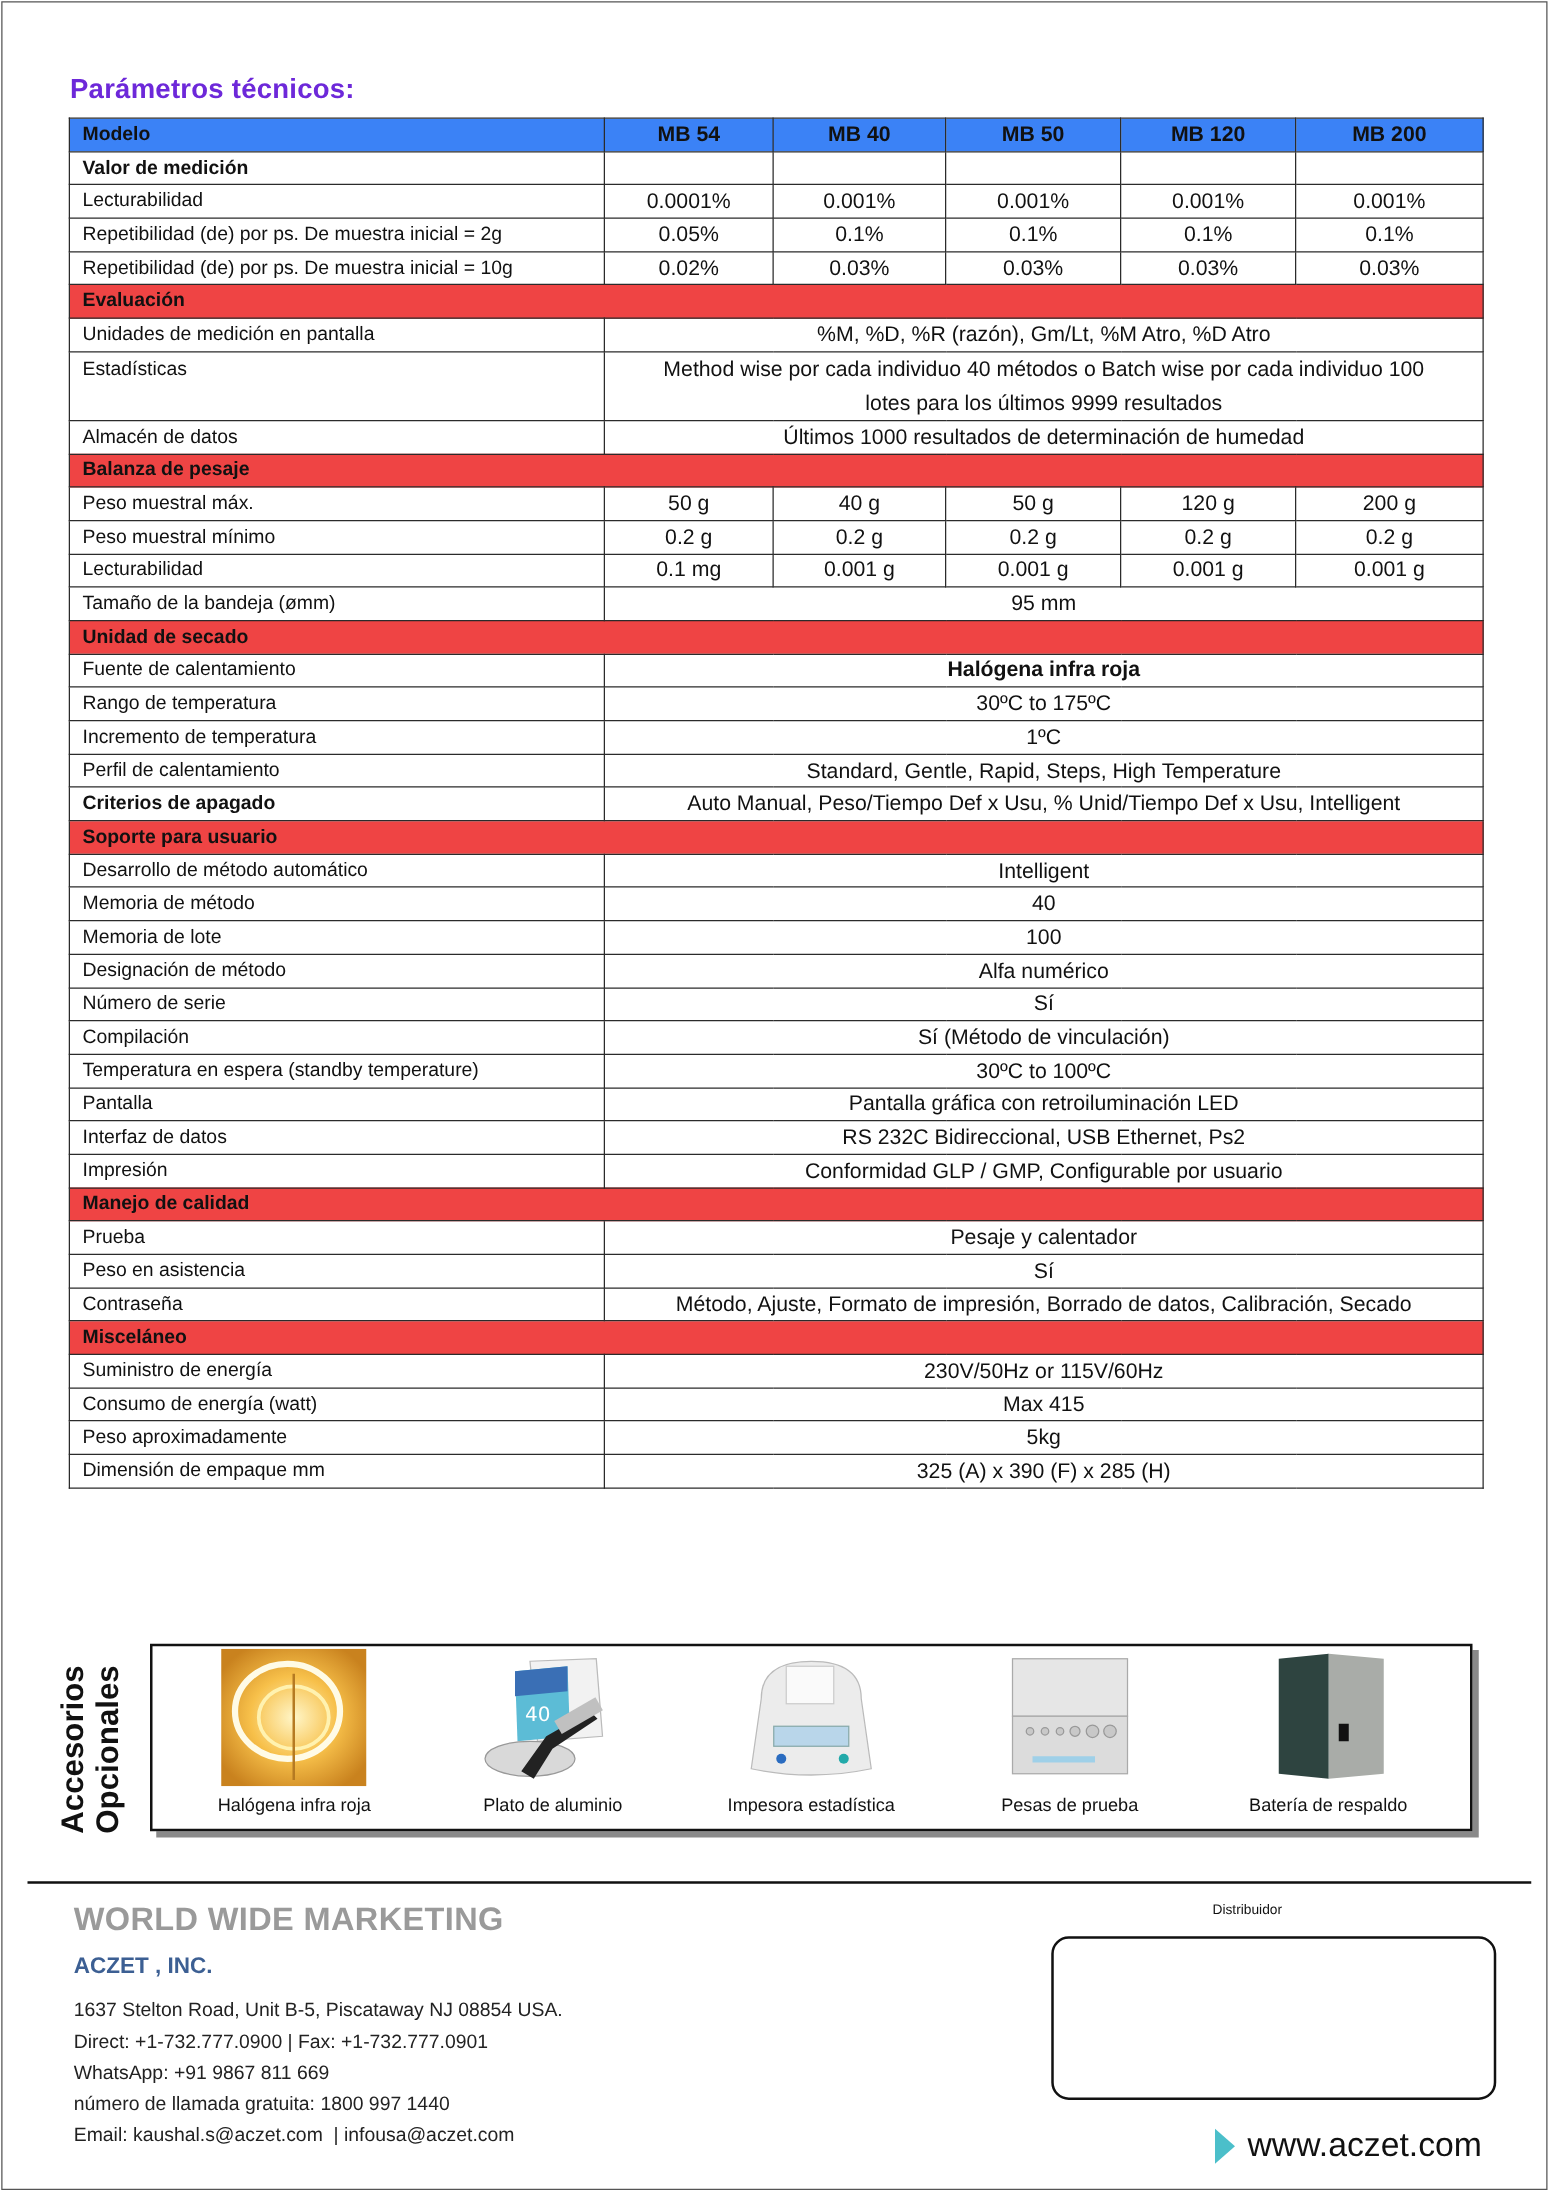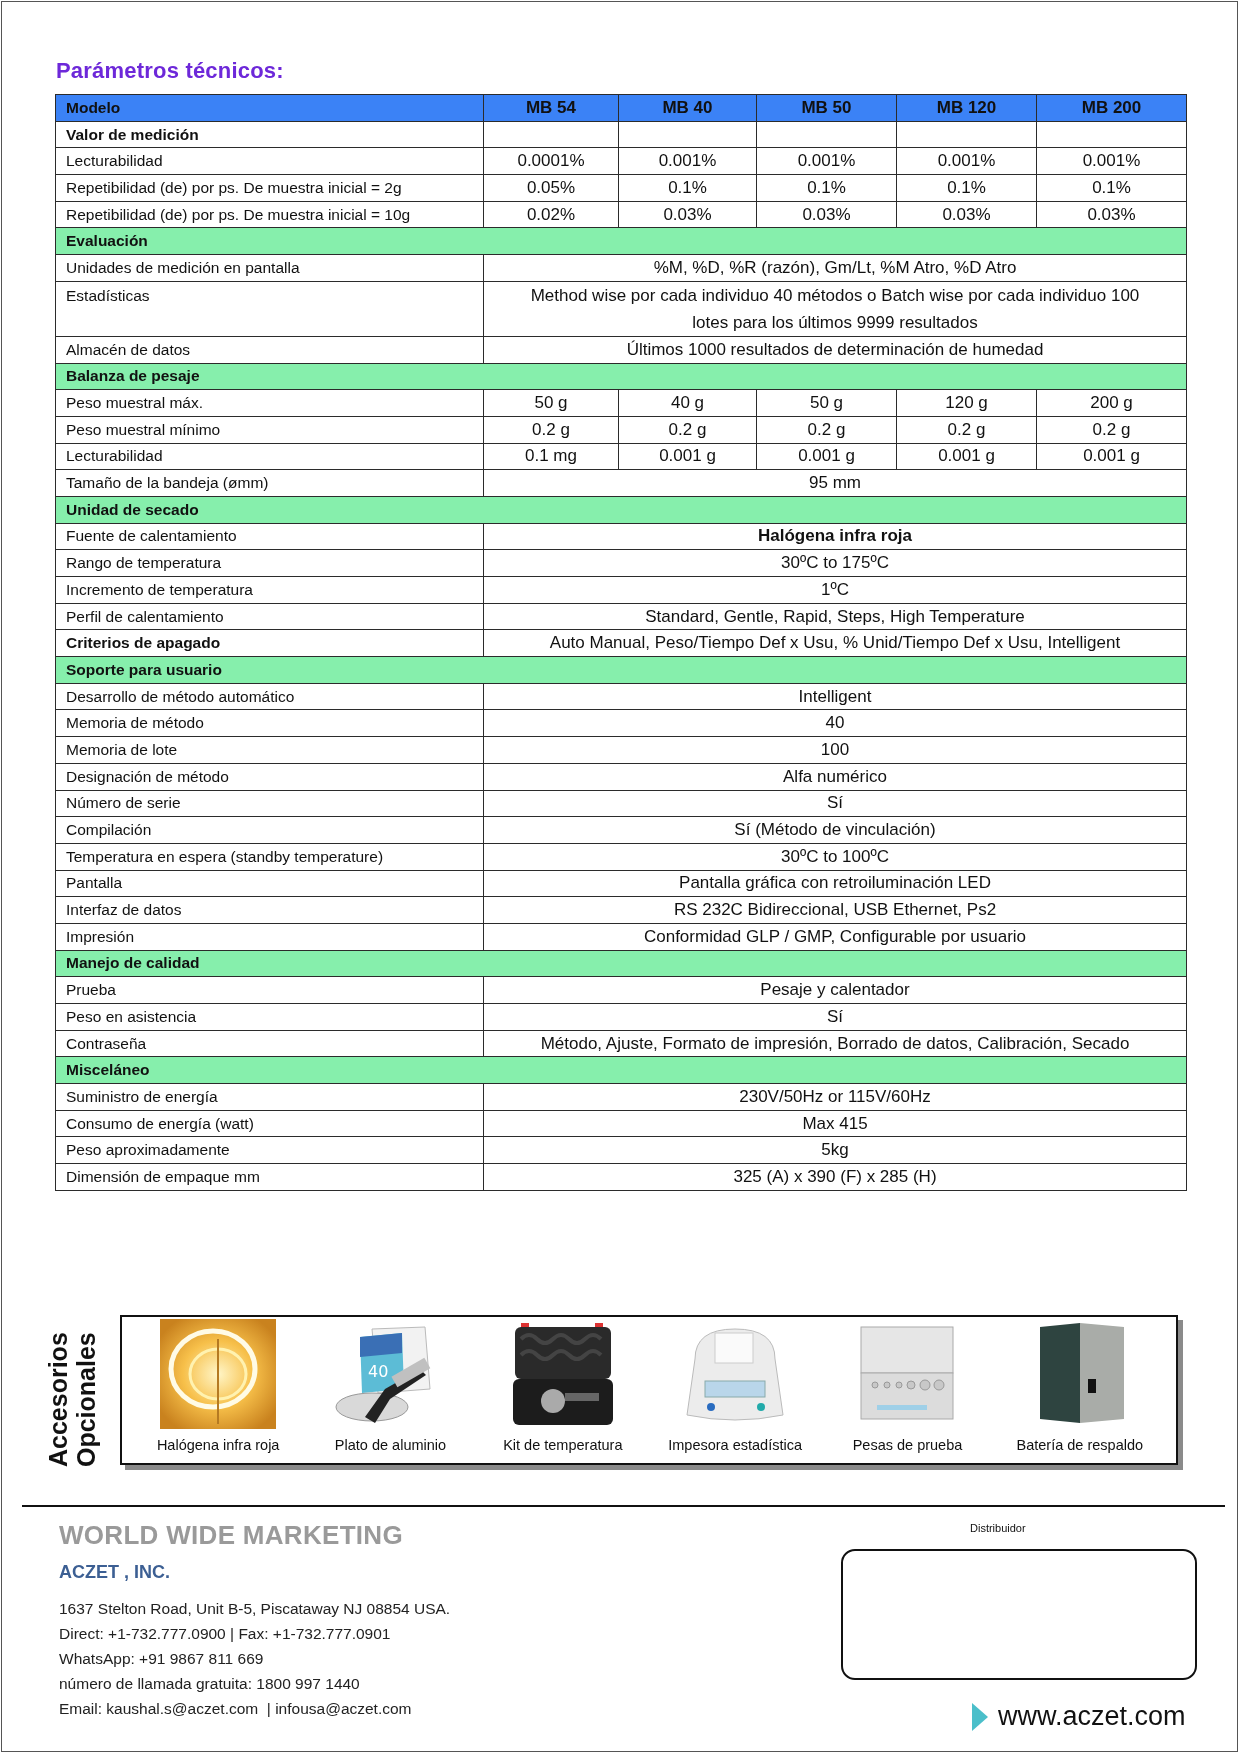--- a/index.html
+++ b/index.html
@@ -21,21 +21,21 @@
     border-collapse: collapse; table-layout: fixed; font-size: 15.5px;
   }
   table.spec td {
     border: 1.5px solid #2b2b2b; height: 26.7px; padding: 0 0 0 10px;
     box-sizing: border-box; vertical-align: middle; white-space: nowrap;
   }
   table.spec td.val { text-align: center; padding: 0; font-size: 17px; }
   table.spec td.val.span { font-size: 17px; }
   table.spec td.tall { height: 53px; white-space: normal; line-height: 27px; }
   table.spec tr.section td {
-    background: #86efac; font-weight: bold; font-size: 15.5px;
+    background: #ef4444; font-weight: bold; font-size: 15.5px;
   }
   table.spec tr.header td { background: #3b82f6; font-weight: bold; font-size: 17px; }
   table.spec tr.header td.label { font-size: 15.5px; }
   .bold { font-weight: bold; }
 
   .acc-label {
     position: absolute; left: 44px; top: 1317px; width: 80px; height: 150px;
   }
   .acc-label span {
     position: absolute; transform: rotate(-90deg); transform-origin: left top;
@@ -301,35 +301,20 @@
         <ellipse cx="42" cy="88" rx="36" ry="14" fill="#d9d9d9" stroke="#999"></ellipse>
         <polygon points="35,98 55,70 90,50 96,56 60,80 45,104" fill="#222"></polygon>
         <rect x="62" y="48" width="38" height="12" fill="#c0c0c0" transform="rotate(-30 80 54)"></rect>
       </svg>
     </div>
     <div class="acc-cap">Plato de aluminio</div>
   </div>
   <div class="acc-item">
     <div class="acc-img">
       <svg width="120" height="110" viewBox="0 0 120 110">
-        <rect x="18" y="4" width="8" height="6" fill="#d33"></rect>
-          <rect x="92" y="4" width="8" height="6" fill="#d33"></rect>
-        <rect x="12" y="8" width="96" height="52" rx="6" fill="#2a2a2a"></rect>
-        <path d="M18 20 q8 -8 16 0 t16 0 t16 0 t16 0 t16 0" stroke="#444" fill="none" stroke-width="4"></path>
-        <path d="M18 36 q8 -8 16 0 t16 0 t16 0 t16 0 t16 0" stroke="#444" fill="none" stroke-width="4"></path>
-        <rect x="10" y="60" width="100" height="46" rx="6" fill="#1c1c1c"></rect>
-        <circle cx="50" cy="82" r="12" fill="#aaa"></circle>
-        <rect x="62" y="74" width="34" height="8" fill="#666"></rect>
-      </svg>
-    </div>
-    <div class="acc-cap">Kit de temperatura</div>
-  </div>
-  <div class="acc-item">
-    <div class="acc-img">
-      <svg width="120" height="110" viewBox="0 0 120 110">
         <path d="M20 40 Q20 10 60 10 Q100 10 100 40 L108 96 Q60 106 12 96 Z" fill="#ececec" stroke="#bbb"></path>
         <rect x="40" y="14" width="38" height="30" fill="#fafafa" stroke="#ccc"></rect>
         <rect x="30" y="62" width="60" height="16" fill="#b9d6ea" stroke="#8aa"></rect>
         <circle cx="36" cy="88" r="4" fill="#2a6cc0"></circle>
           <circle cx="86" cy="88" r="4" fill="#2aa"></circle>
       </svg>
     </div>
     <div class="acc-cap">Impesora estadística</div>
   </div>
   <div class="acc-item">

